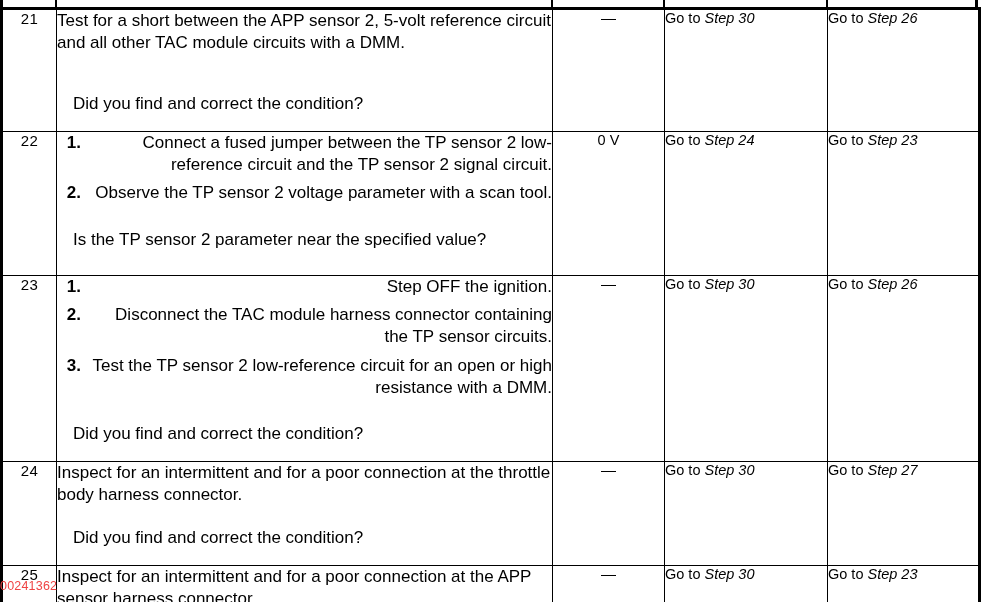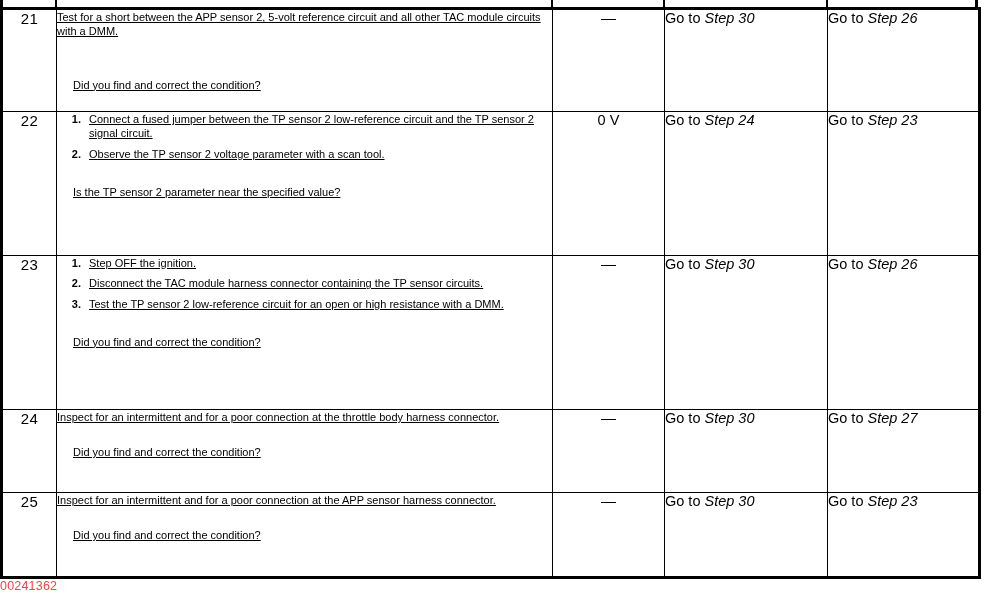--- a/index.html
+++ b/index.html
@@ -76,41 +76,41 @@
   .cell-step {
     text-align: center;
     vertical-align: middle;
     font-size: 15px;
     line-height: 1.2;
     letter-spacing: 0.3px;
   }
 
   .cell-action {
     padding: 7px 10px 6px 10px;
-    font-size: 11px;
+    font-size: 17px;
     line-height: 1.30;
-    text-decoration: underline;
   }
 
   .action-para {
     margin: 0;
     padding: 0;
   }
 
   ol.action-list {
     margin: 0;
     padding: 0 0 0 32px;
     list-style: none;
     counter-reset: actionitem;
   }
   ol.action-list > li {
     position: relative;
     margin: 0 0 6px 0;
     padding: 0;
     line-height: 1.30;
+    text-align: right;
   }
   ol.action-list > li:last-child {
     margin-bottom: 0;
   }
   ol.action-list > li::before {
     counter-increment: actionitem;
     content: counter(actionitem) ".";
     position: absolute;
     left: -30px;
     top: 0;

